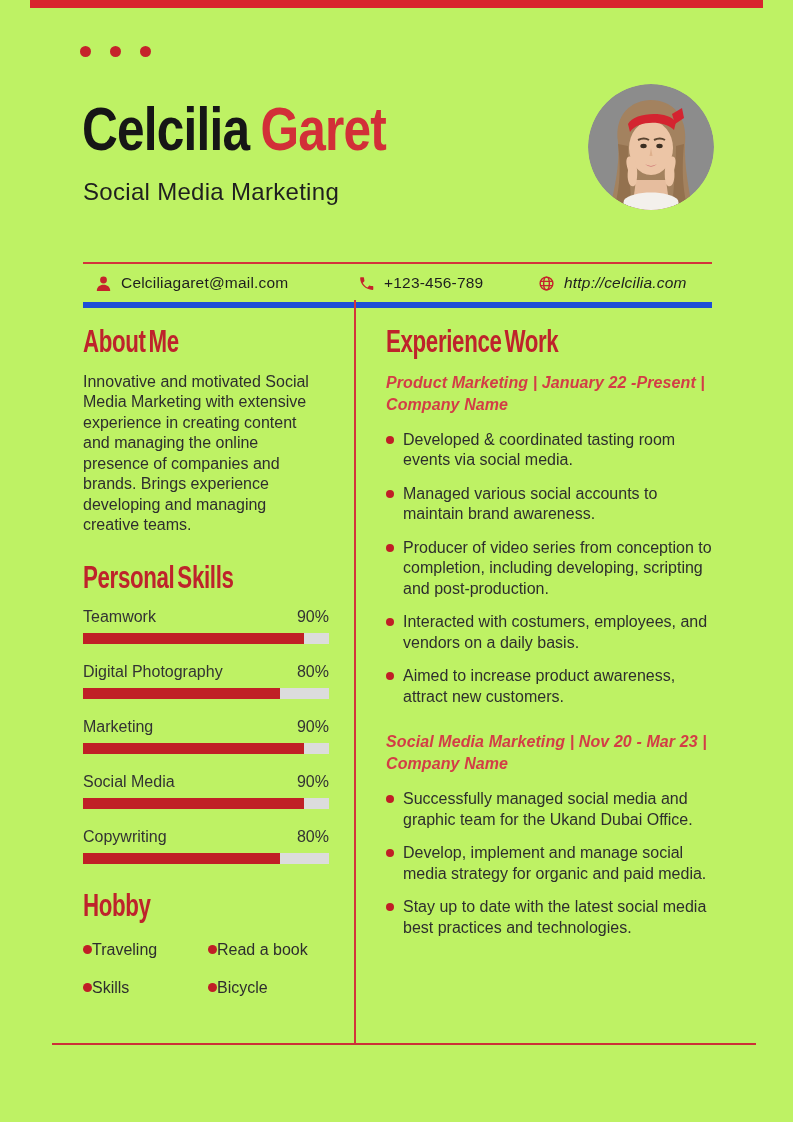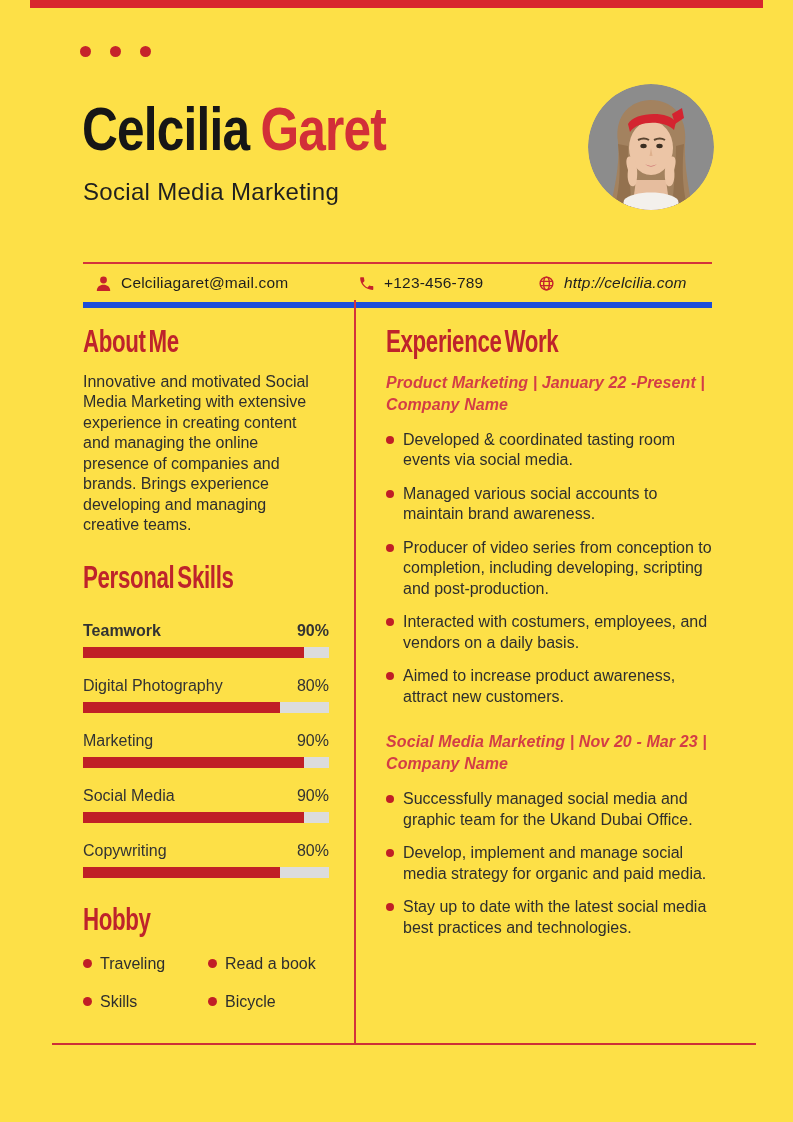--- a/index.html
+++ b/index.html
@@ -1,17 +1,17 @@
 <!DOCTYPE html>
 <html><head>
 <meta charset="utf-8">
 <style>
   html,body{margin:0;padding:0;background:#fff;}
   .page{
-    position:relative;width:793px;height:1122px;background:#fde047;
+    position:relative;width:793px;height:1122px;background:#bef264;
     font-family:"Liberation Sans",sans-serif;overflow:hidden;color:#2e2e2e;
   }
   
   .top-bar{position:absolute;left:30px;right:30px;top:0;height:8px;background:#d8262e;}
   .dots{position:absolute;left:80px;top:46px;display:flex;gap:19px;}
   .dot{width:11px;height:11px;border-radius:50%;background:#c5232b;}
 
   
   .name{
     position:absolute;left:82px;top:96px;margin:0;
@@ -46,30 +46,30 @@
 
   .section-title{
     margin:26px 0 0 0;font-size:31px;line-height:1.05;font-weight:800;
     color:#be232b;letter-spacing:-0.5px;word-spacing:-4px;white-space:nowrap;
     transform:scaleX(0.72);transform-origin:left top;
   }
   .about-text{margin:13px 0 0 0;width:240px;font-size:16px;line-height:20.5px;color:#2e2e2e;}
 
   
   .skill{margin-top:19px;}
-  .skill:first-child{margin-top:28px;font-weight:bold;}
+  .skill:first-child{margin-top:14px;}
   .skill-head{display:flex;justify-content:space-between;align-items:baseline;width:246px;}
   .skill-label{font-size:16px;color:#333;}
   .skill-pct{font-size:16px;color:#333;}
   .skill-bar{margin-top:7px;width:246px;height:11px;background:#dcdcdc;}
   .skill-fill{height:100%;background:#c02026;}
 
   
   .hobby-grid{margin-top:18px;display:grid;grid-template-columns:125px 121px;row-gap:20px;}
-  .hobby-item{display:flex;align-items:center;gap:8px;font-size:16px;color:#2e2e2e;}
+  .hobby-item{display:flex;align-items:center;gap:0;font-size:16px;color:#2e2e2e;}
   .hobby-dot{width:9px;height:9px;border-radius:50%;background:#c01e26;flex:0 0 auto;}
 
   
   .job-title{margin:13px 0 0 0;font-size:16px;line-height:22px;font-style:italic;color:#d33d46;font-weight:600;letter-spacing:0.1px;}
   .job-title.second{margin-top:24px;}
   .job-bullets{list-style:none;margin:14px 0 0 0;padding:0;}
   .job-bullets li{position:relative;padding-left:17px;margin-bottom:13px;font-size:16px;line-height:20.5px;color:#2e2e2e;}
   .bullet-dot{position:absolute;left:0;top:6px;width:8px;height:8px;border-radius:50%;background:#c01e26;}
 
   .bottom-line{position:absolute;left:52px;top:1043px;width:704px;height:2px;background:#cc3038;}

